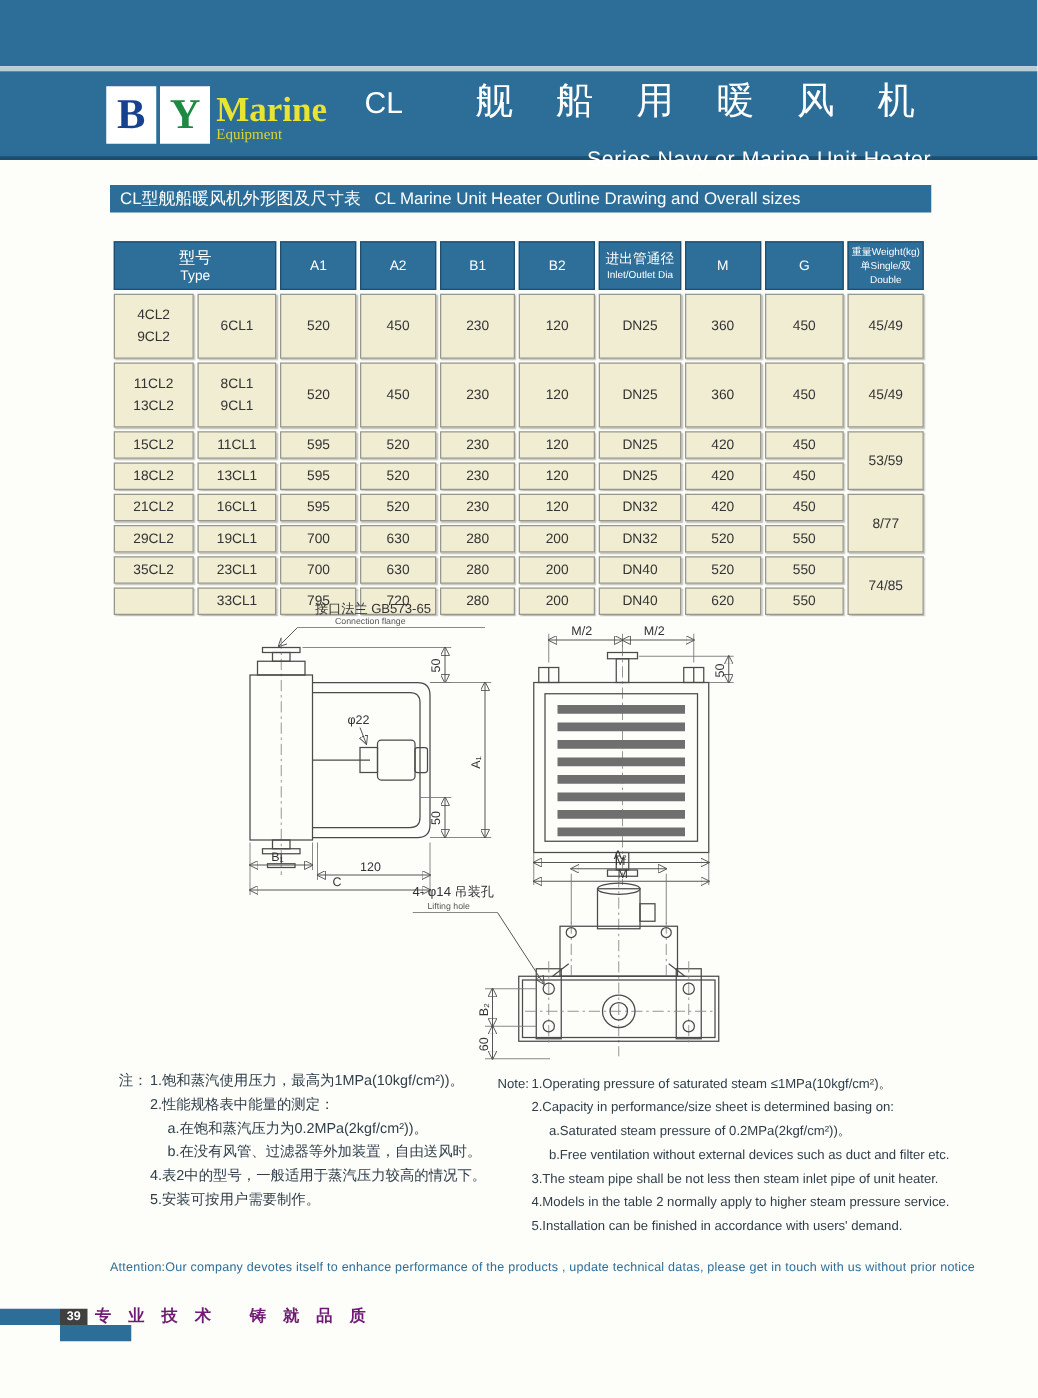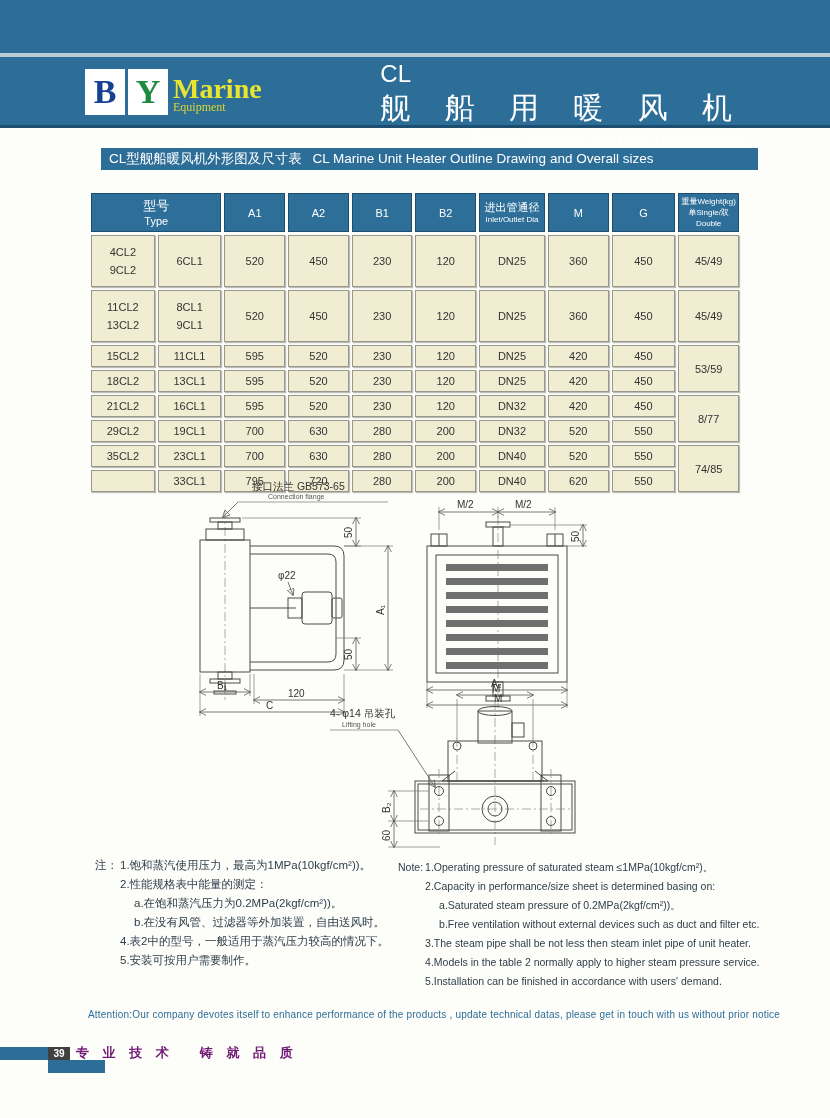--- a/index.html
+++ b/index.html
@@ -13,26 +13,26 @@
   .header-band{position:absolute;left:0;top:57px;width:830px;height:68px;background:#2d6e98;border-bottom:3px solid #1d4e70;}
   .logo{position:absolute;left:85px;top:12px;display:flex;align-items:flex-start;}
   .logo-box{width:40px;height:46px;background:#fff;display:flex;align-items:center;justify-content:center;
     font-family:"Liberation Serif",serif;font-weight:bold;font-size:34px;}
   .logo-box.b{color:#15418f;margin-right:3px;}
   .logo-box.y{color:#1e8a41;}
   .logo-text{margin-left:5px;margin-top:8px;font-family:"Liberation Serif",serif;}
   .logo-marine{color:#e8e431;font-weight:bold;font-size:28px;line-height:24px;}
   .logo-equipment{color:#d9d532;font-size:12px;line-height:12px;}
   .title-block{position:absolute;right:85px;top:3px;text-align:right;color:#fff;}
-  .title-row{display:flex;align-items:baseline;justify-content:flex-end;flex-direction:column;}
+  .title-row{display:flex;align-items:baseline;justify-content:flex-end;}
   .series-code{font-size:24px;margin-right:10px;}
   .title-zh{font-size:30px;letter-spacing:13px;margin-left:48px;}
-  .title-en{font-size:17px;margin-top:1px;letter-spacing:0.5px;}
+  .title-en{font-size:17px;margin-top:17px;letter-spacing:0.5px;}
   
-  .section-bar{position:absolute;left:101px;top:148px;width:657px;height:22px;background:#2d6e98;
+  .section-bar{position:absolute;left:88px;top:148px;width:657px;height:22px;background:#2d6e98;
     color:#fff;font-size:13.5px;line-height:22px;padding-left:8px;box-sizing:border-box;white-space:nowrap;}
   .section-bar .en{margin-left:7px;}
   
   table.size-table{position:absolute;left:88px;top:190px;border-spacing:3px;table-layout:fixed;width:654px;}
   .size-table th{background:#2e6f99;color:#fff;border:1px solid #1d4e70;font-weight:normal;
     text-align:center;vertical-align:middle;padding:2px 1px;}
   .size-table th .h1{font-size:13px;line-height:16px;}
   .size-table th .h2{font-size:11px;line-height:14px;}
   .size-table th .h-small{font-size:8px;line-height:11px;}
   .size-table td{background:#f1edd3;border:1px solid #97978d;box-shadow:1px 1px 1px rgba(110,110,100,.45);

